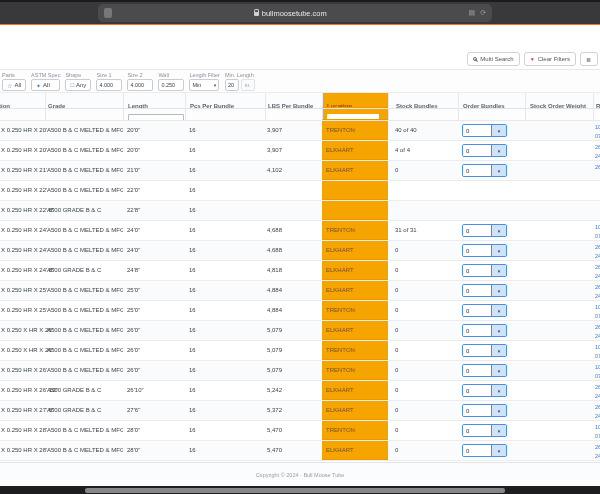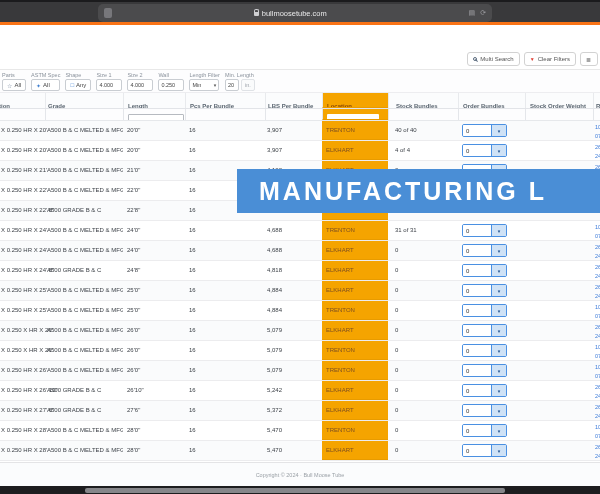--- a/index.html
+++ b/index.html
@@ -1,21 +1,21 @@
 <!DOCTYPE html>
 <html><head>
 <meta charset="utf-8">
 <style>
   * { margin:0; padding:0; box-sizing:border-box; }
   body { background:#dcdcdc; }
   .screen { position:relative; width:600px; height:494px; overflow:hidden; background:#fff;
             font-family:"Liberation Sans","DejaVu Sans",sans-serif; }
 
   
-  .chrome { position:absolute; top:0; left:0; width:600px; height:25px; background:#39393b; border-bottom:3px solid #f97316; }
+  .chrome { position:absolute; top:0; left:0; width:600px; height:25px; background:#39393b; border-bottom:1px solid #f97316; }
   .chrome-topline { position:absolute; top:0; left:0; width:100%; height:2px; background:#1b1b1d; }
   .urlbar { position:absolute; left:98px; top:4px; width:394px; height:18px; background:#4b4b4d; border-radius:5px;
             display:flex; align-items:center; padding:0 6px; }
   .ext-icon { width:8px; height:10px; background:#77777b; border-radius:2px; }
   .url-center { flex:1; display:flex; align-items:center; justify-content:center; gap:3px;
                 color:#e9e9ea; font-size:7.5px; }
   .lock { width:5px; height:4px; background:#cfcfd2; border-radius:1px; position:relative; margin-top:2px; }
   .lock:before { content:''; position:absolute; top:-3px; left:0.5px; width:3px; height:3px;
                  border:1px solid #cfcfd2; border-bottom:none; border-radius:2px 2px 0 0; }
   .url-right { display:flex; gap:5px; color:#9a9a9e; font-size:7px; }
@@ -507,23 +507,20 @@
             </span></div>
           <div class="tcell c8"></div>
           <div class="tcell c9 rolllinks">
             <span>26</span>
             <span>24</span>
           </div>
         </div>
       </div>
   </div>
 
-  <div class="banner">
-    <span>MANUFACTURING L</span>
-  </div>
 
   <div class="footer">
     <span>Copyright © 2024 · Bull Moose Tube</span>
   </div>
 
   <div class="bottombar">
     <div class="grip"></div>
   </div>
 
 </div>

